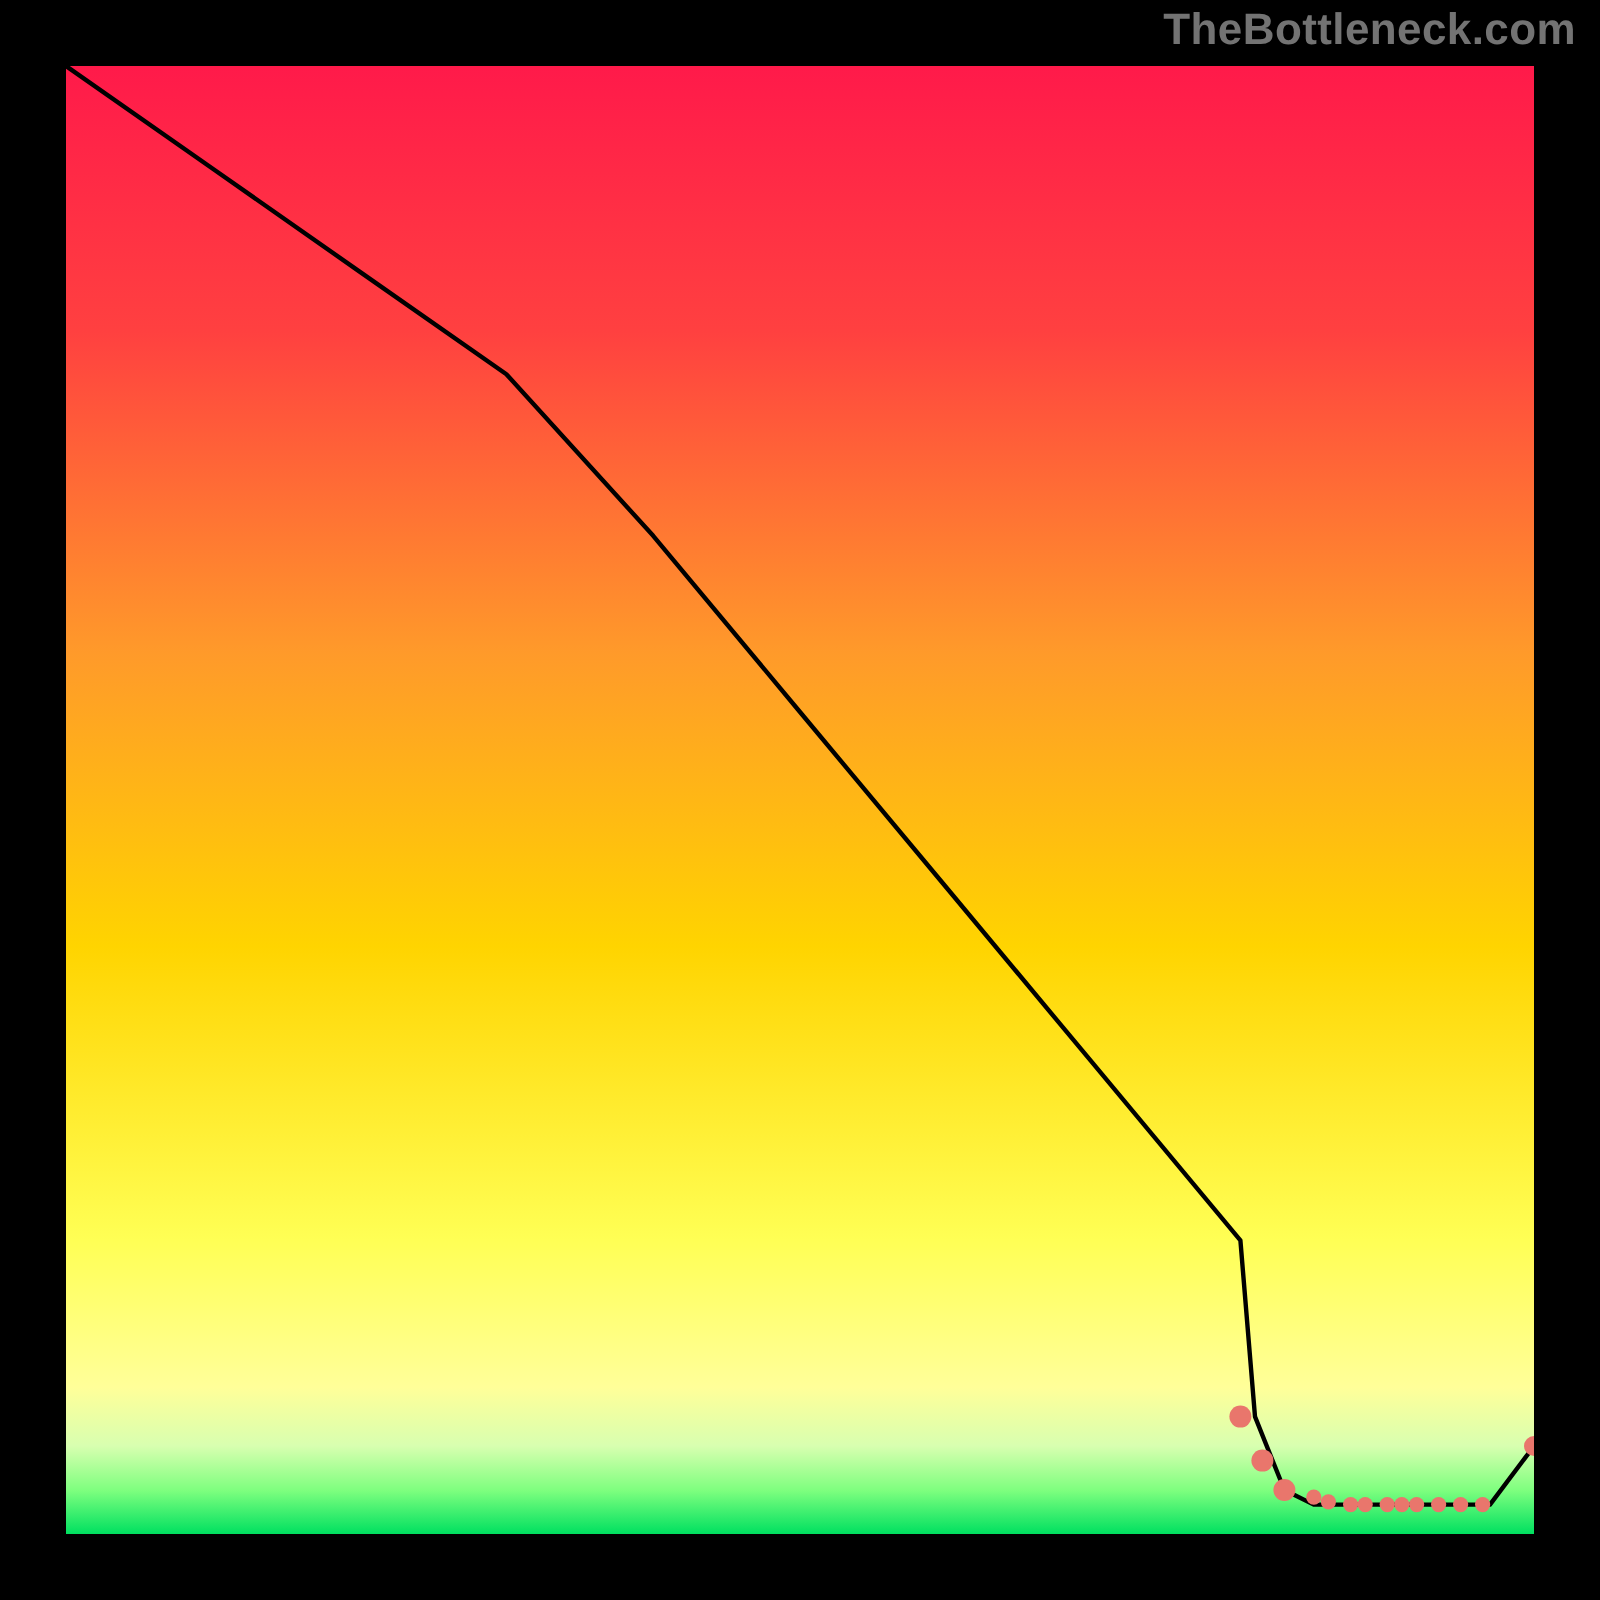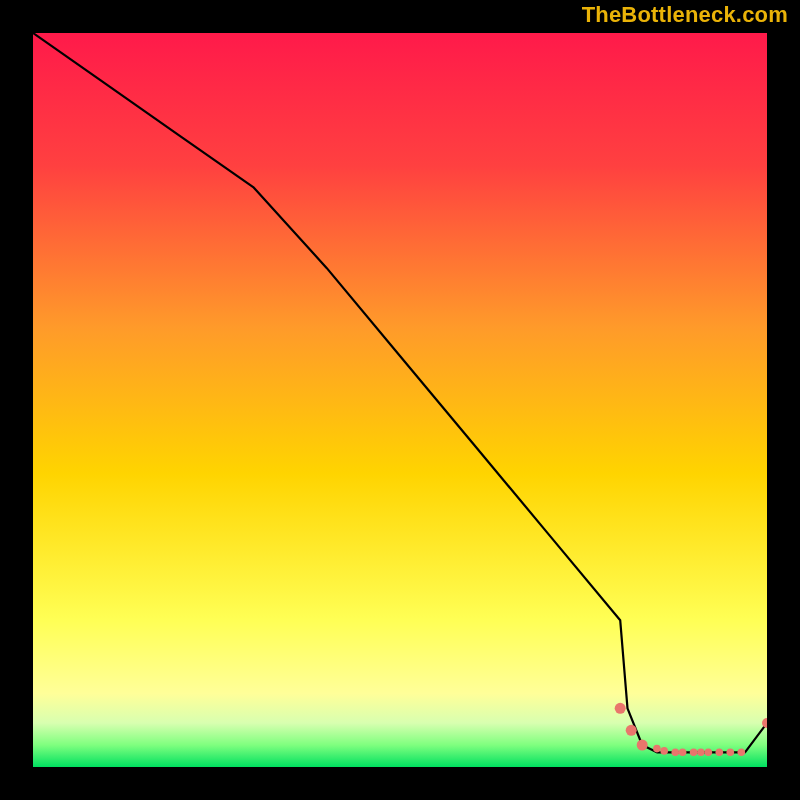--- a/index.html
+++ b/index.html
@@ -13,21 +13,21 @@
   }
   .stage {
     position: relative;
     width: 800px;
     height: 800px;
   }
   .watermark {
     position: absolute;
     top: 2px;
     right: 12px;
-    color: #eab308;
+    color: #737373;
     font-size: 22px;
     font-weight: 600;
     letter-spacing: 0.2px;
     user-select: none;
   }
   .plot {
     position: absolute;
     left: 33px;
     top: 33px;
     width: 734px;

